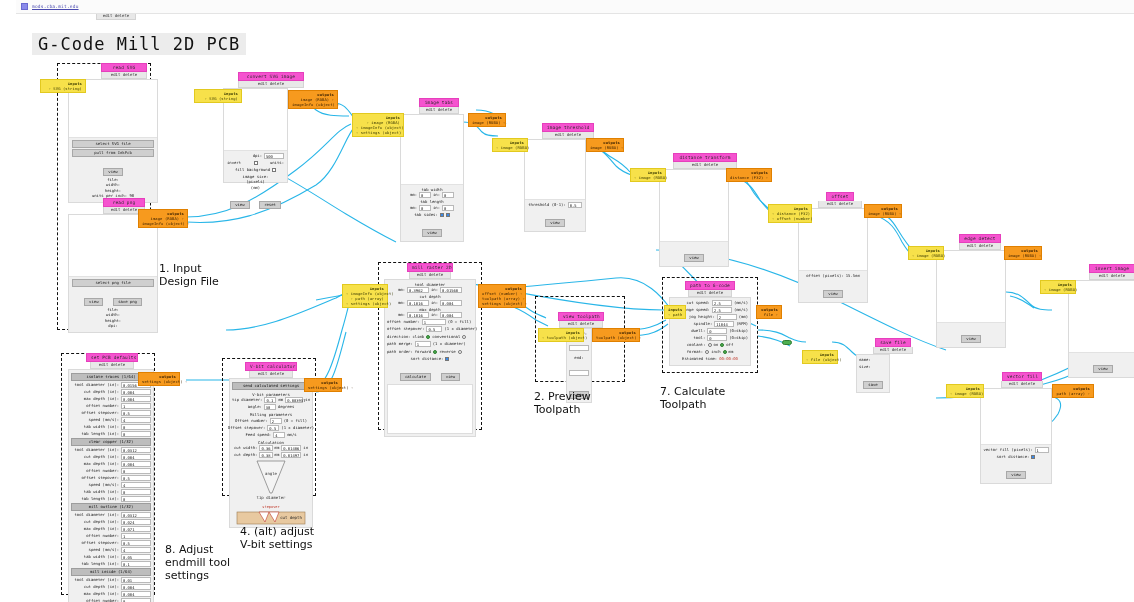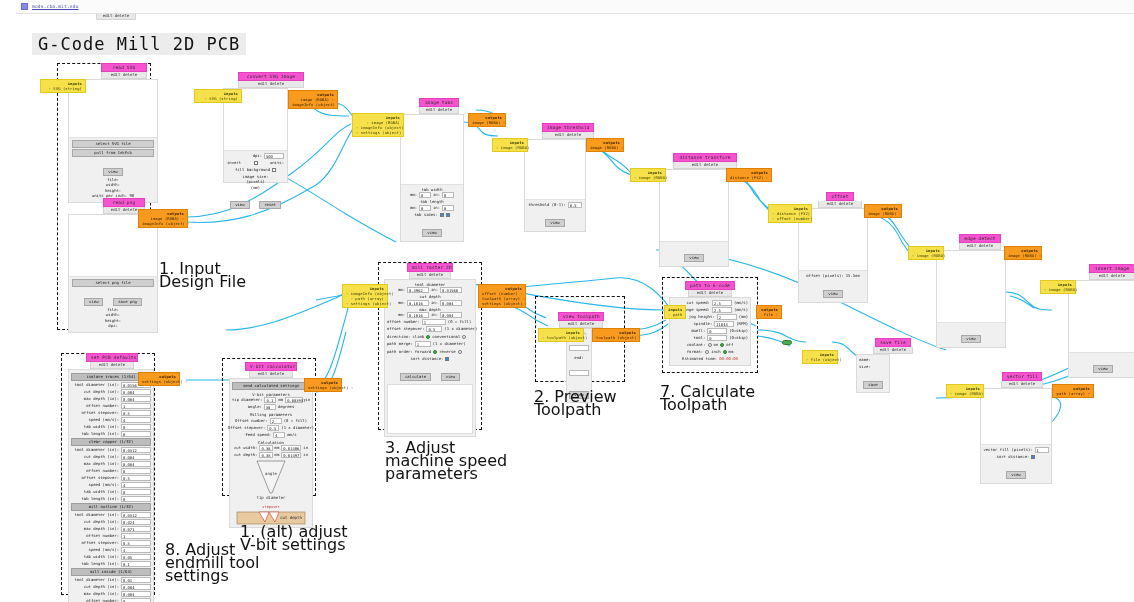--- a/index.html
+++ b/index.html
@@ -74,21 +74,21 @@
   .radio.on { background:#4caf50; border-color:#2f7d32; }
   .chk { display:inline-block; width:4px; height:4px; border:1px solid #777; background:#3b8ae8; vertical-align:middle; }
   .chk.off { background:#fff; }
 
   
   .group { position:absolute; border:1px dashed #111; }
   .groupthick { border:1.5px dashed #111; }
 
   .heading {
     position:absolute; font-family:"DejaVu Sans", sans-serif;
-    font-size:16px; line-height:13px; color:#111; font-weight:400;
+    font-size:11px; line-height:13px; color:#111; font-weight:400;
   }
   .bigtitle {
     position:absolute; font-family:"DejaVu Sans Mono", monospace;
     font-size:17px; letter-spacing:1px; color:#111;
     background:#ececec; padding:1px 6px;
   }
   .toggle { display:inline-block; width:10px;height:5px;border-radius:3px;background:#4caf50;border:1px solid #2f7d32;vertical-align:middle; }
   .vbitsvg { display:block; margin:0 auto; }
 </style>
 </head>
@@ -623,21 +623,21 @@
         <path d="M24,3 L30,13 L34,3 Z" fill="#fff" stroke="#c0392b" stroke-width="0.6"></path>
         <path d="M34,3 L40,13 L44,3 Z" fill="#fff" stroke="#c0392b" stroke-width="0.6"></path>
         <text x="56" y="10" font-size="4" text-anchor="middle" fill="#222" font-family="DejaVu Sans Mono,monospace">cut depth</text>
       </svg>
     </div>
   </div>
   <div class="ports outports" style="left:288px; top:378px; width:38px; text-align:right;">
     <span class="phead">outputs</span>
     <span class="prow"><span>settings (object)</span> ◦</span>
   </div>
-  <div class="heading" style="left:224px; top:525px; white-space:pre;">1. (alt) adjust
+  <div class="heading" style="left:224px; top:525px; white-space:pre;">4. (alt) adjust
 V-bit settings</div>
 
   <div class="group groupthick" style="left:362px; top:262px; width:104px; height:168px;"></div>
   <div class="node" style="left:368px; top:263px; width:96px;">
     <div class="titlewrap" style="width:92px;">
       <div class="title" style="width:46px;">mill raster 2D</div>
       <div class="editdel" style="width:42px;">edit  delete</div>
     </div>
     <div class="body" style="width:92px; padding:2px;">
       <div id="mill-sections">
@@ -708,23 +708,20 @@
     <span class="prow">◦ <span>imageInfo (object)</span></span>
     <span class="prow">◦ <span>path (array)</span></span>
     <span class="prow">◦ <span>settings (object)</span></span>
   </div>
   <div class="ports outports" style="left:462px; top:284px; width:48px; text-align:right;">
     <span class="phead">outputs</span>
     <span class="prow"><span>offset (number)</span> ◦</span>
     <span class="prow"><span>toolpath (array)</span> ◦</span>
     <span class="prow"><span>settings (object)</span> ◦</span>
   </div>
-  <div class="heading" style="left:369px; top:441px; white-space:pre;">3. Adjust
-machine speed
-parameters</div>
 
   <div class="group groupthick" style="left:519px; top:296px; width:90px; height:86px;"></div>
   <div class="node" style="left:528px; top:312px; width:72px;">
     <div class="titlewrap" style="width:66px; margin-left:4px;">
       <div class="title" style="width:46px;">view toolpath</div>
       <div class="editdel" style="width:44px;">edit  delete</div>
     </div>
     <div class="body" style="width:26px; margin-left:22px; padding:2px;">
       <div class="centerline">number:</div>
       <div class="inp" style="width:100%;"></div>

